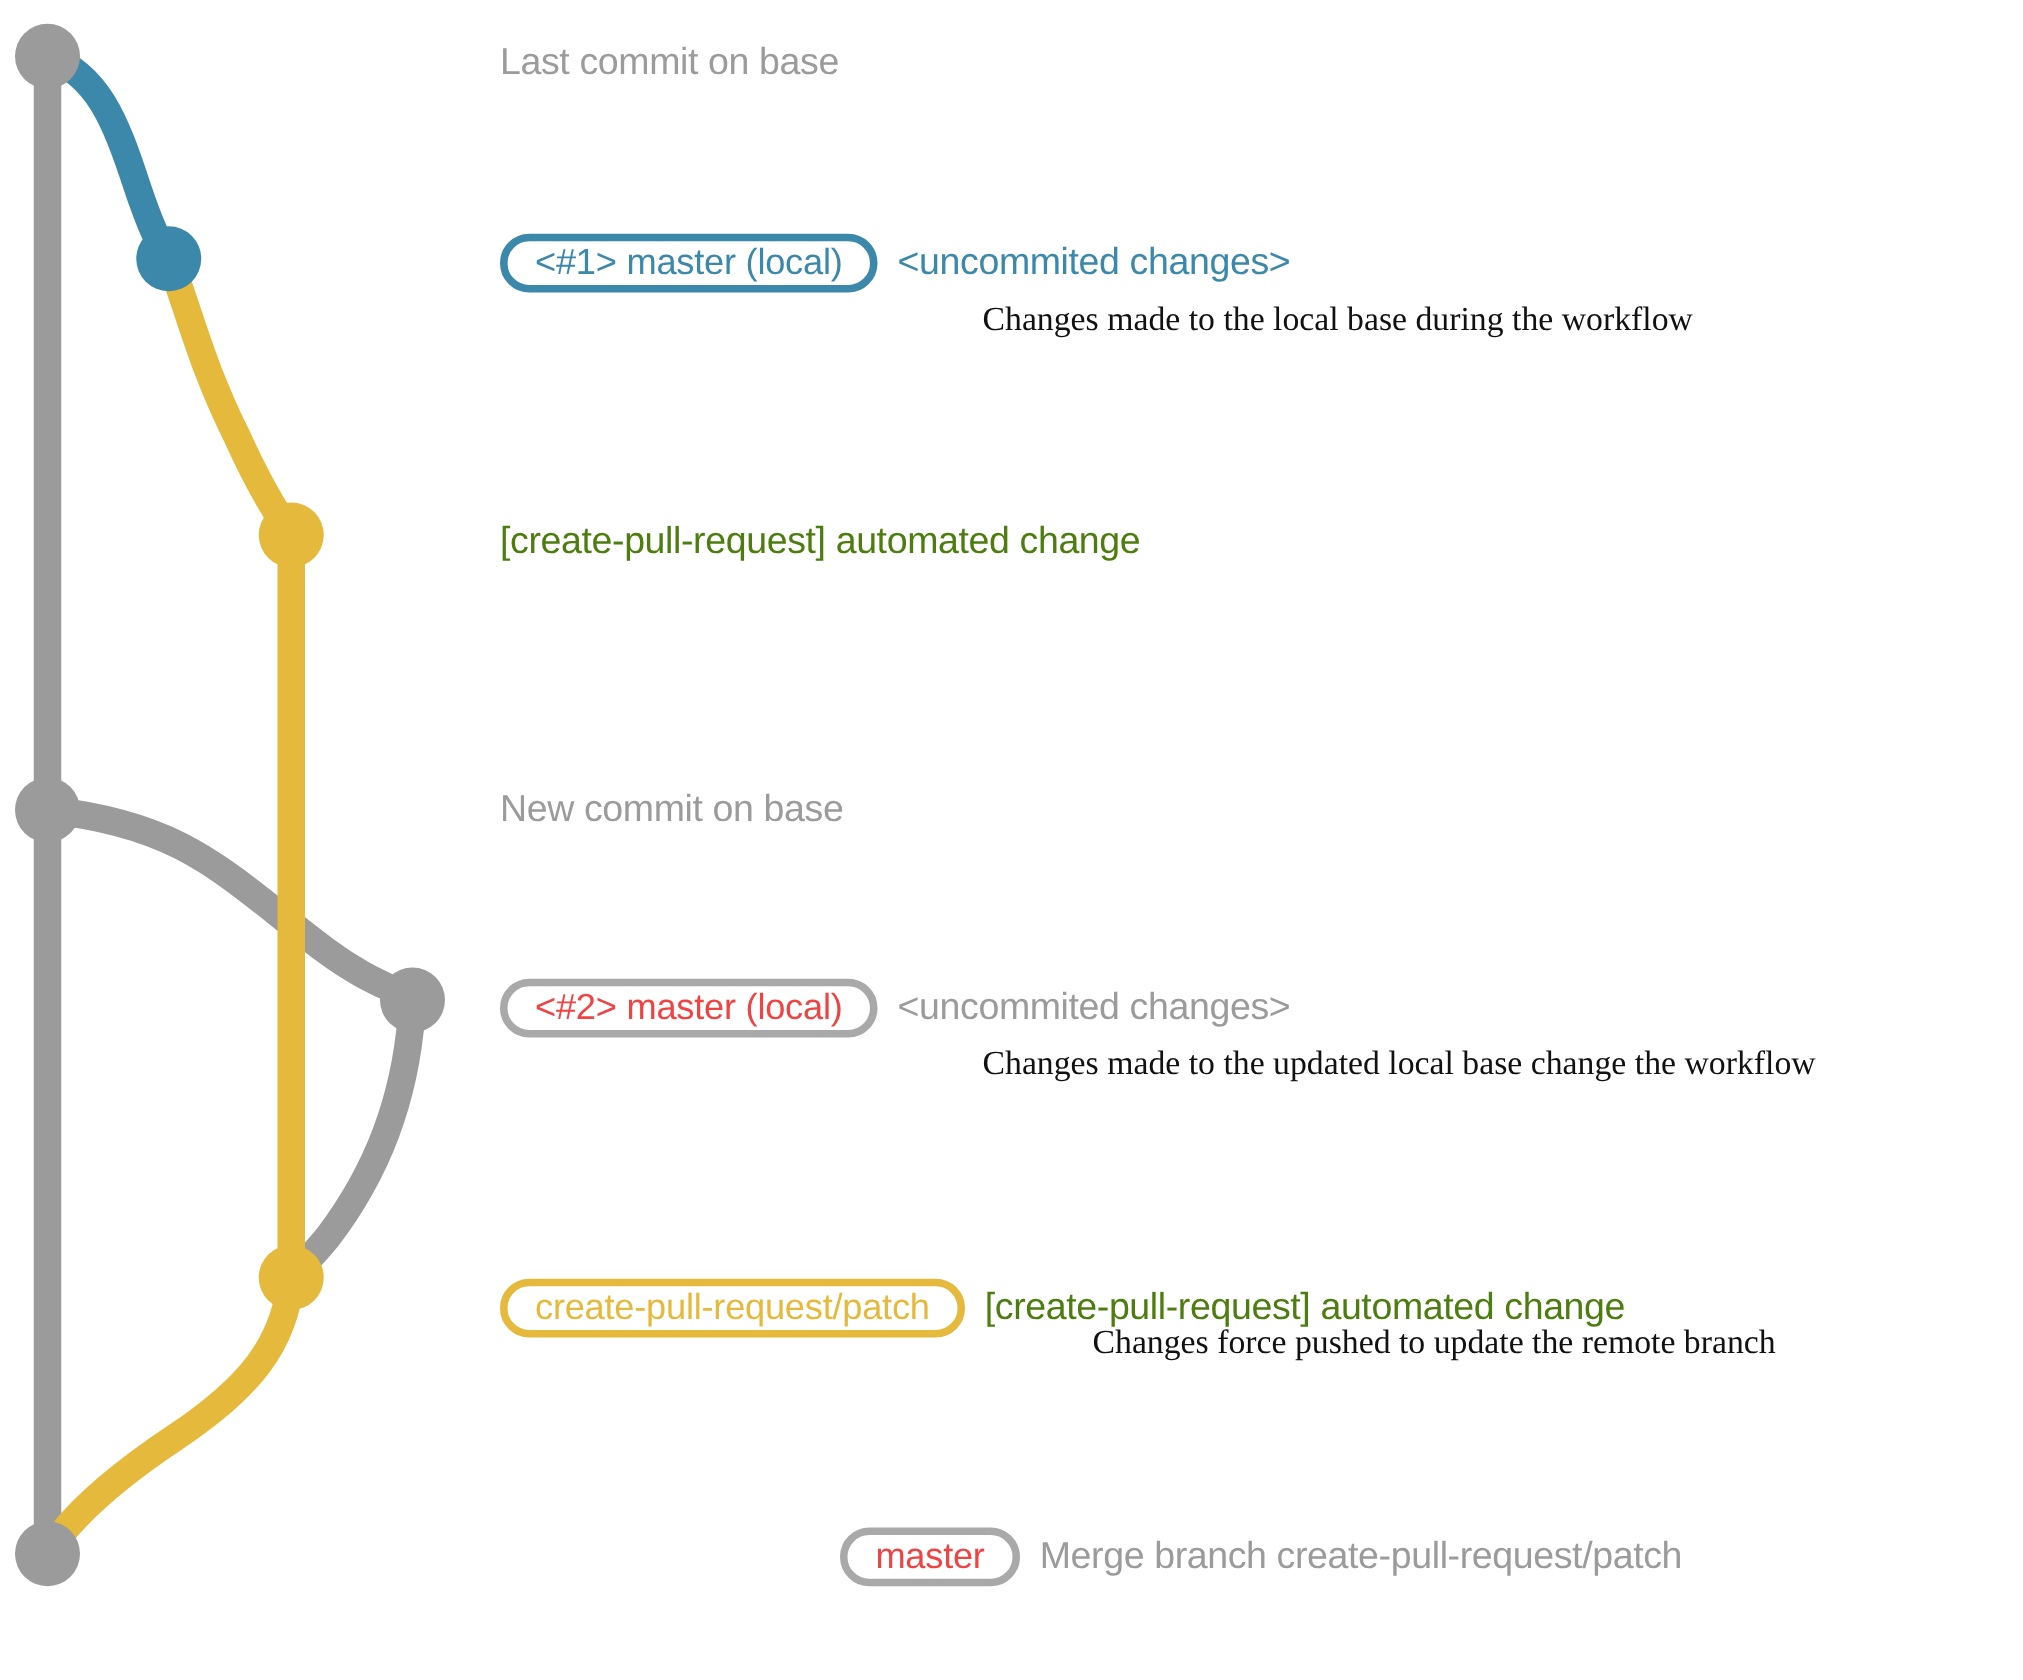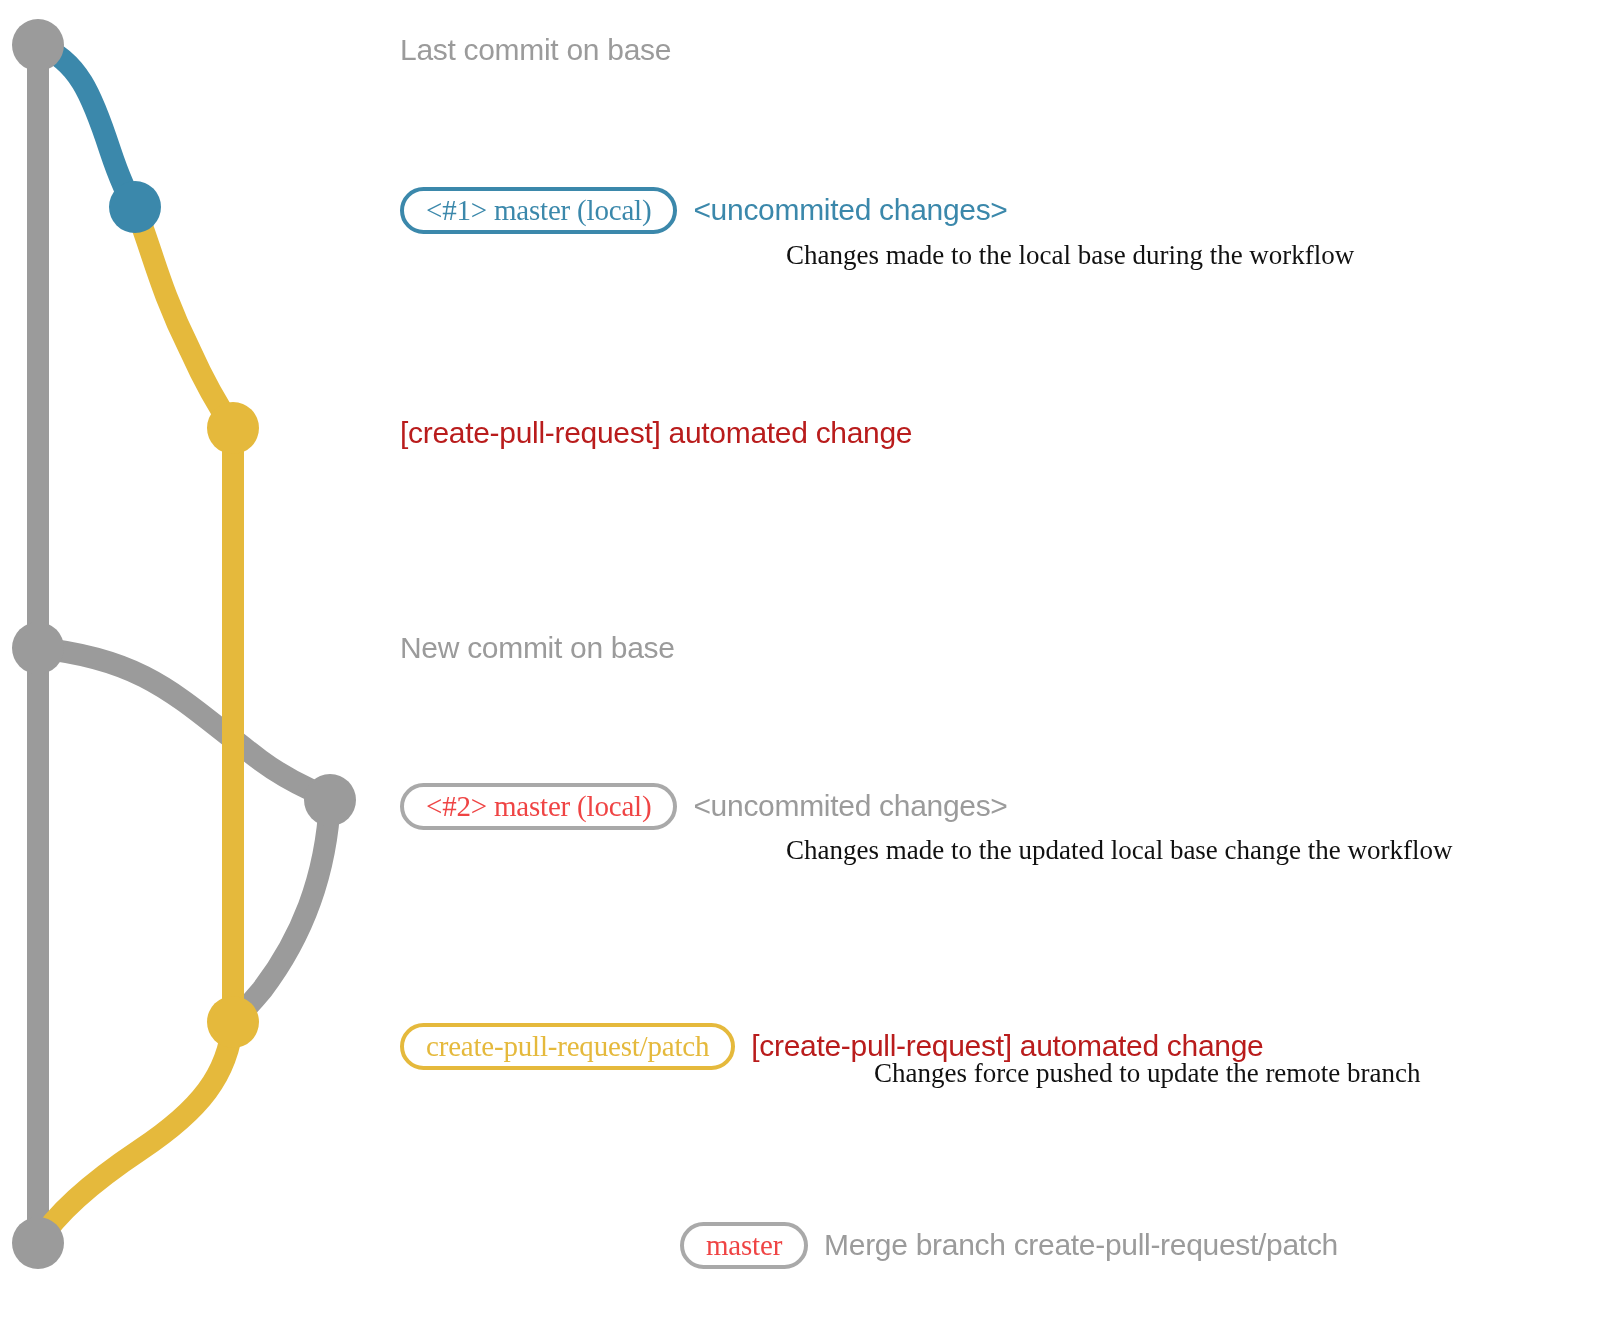--- a/index.html
+++ b/index.html
@@ -52,40 +52,39 @@
   }
 
   .badge {
     display: inline-flex;
     align-items: center;
     justify-content: center;
     box-sizing: border-box;
     height: 47px;
     padding: 0 22px;
     border-radius: 24px;
-    border: 4px solid #737373;
+    border: 6px solid #737373;
     color: #9b9b9b;
     font-size: 29px;
     letter-spacing: -0.2px;
     white-space: nowrap;
     background: #ffffff;
-    font-family: Liberation Serif, serif;
   }
   .badge.blue  { border-color: #3b88ab; color: #3b88ab; }
   .badge.gold  { border-color: #e5b93c; color: #e5b93c; }
   .badge.gray  { border-color: #a9a9a9; color: #ef4444; }
 
   .title {
     font-size: 30px;
     letter-spacing: -0.3px;
     white-space: nowrap;
   }
   .title.gray { color: #9b9b9b; }
   .title.blue { color: #3b88ab; }
-  .title.gold { color: #b91c1c; }
+  .title.gold { color: #4d7c0f; }
 
   .subtitle {
     font-family: "Liberation Serif", serif;
     font-size: 27px;
     color: #111111;
     white-space: nowrap;
     position: absolute;
   }
 
   .plain-title {

